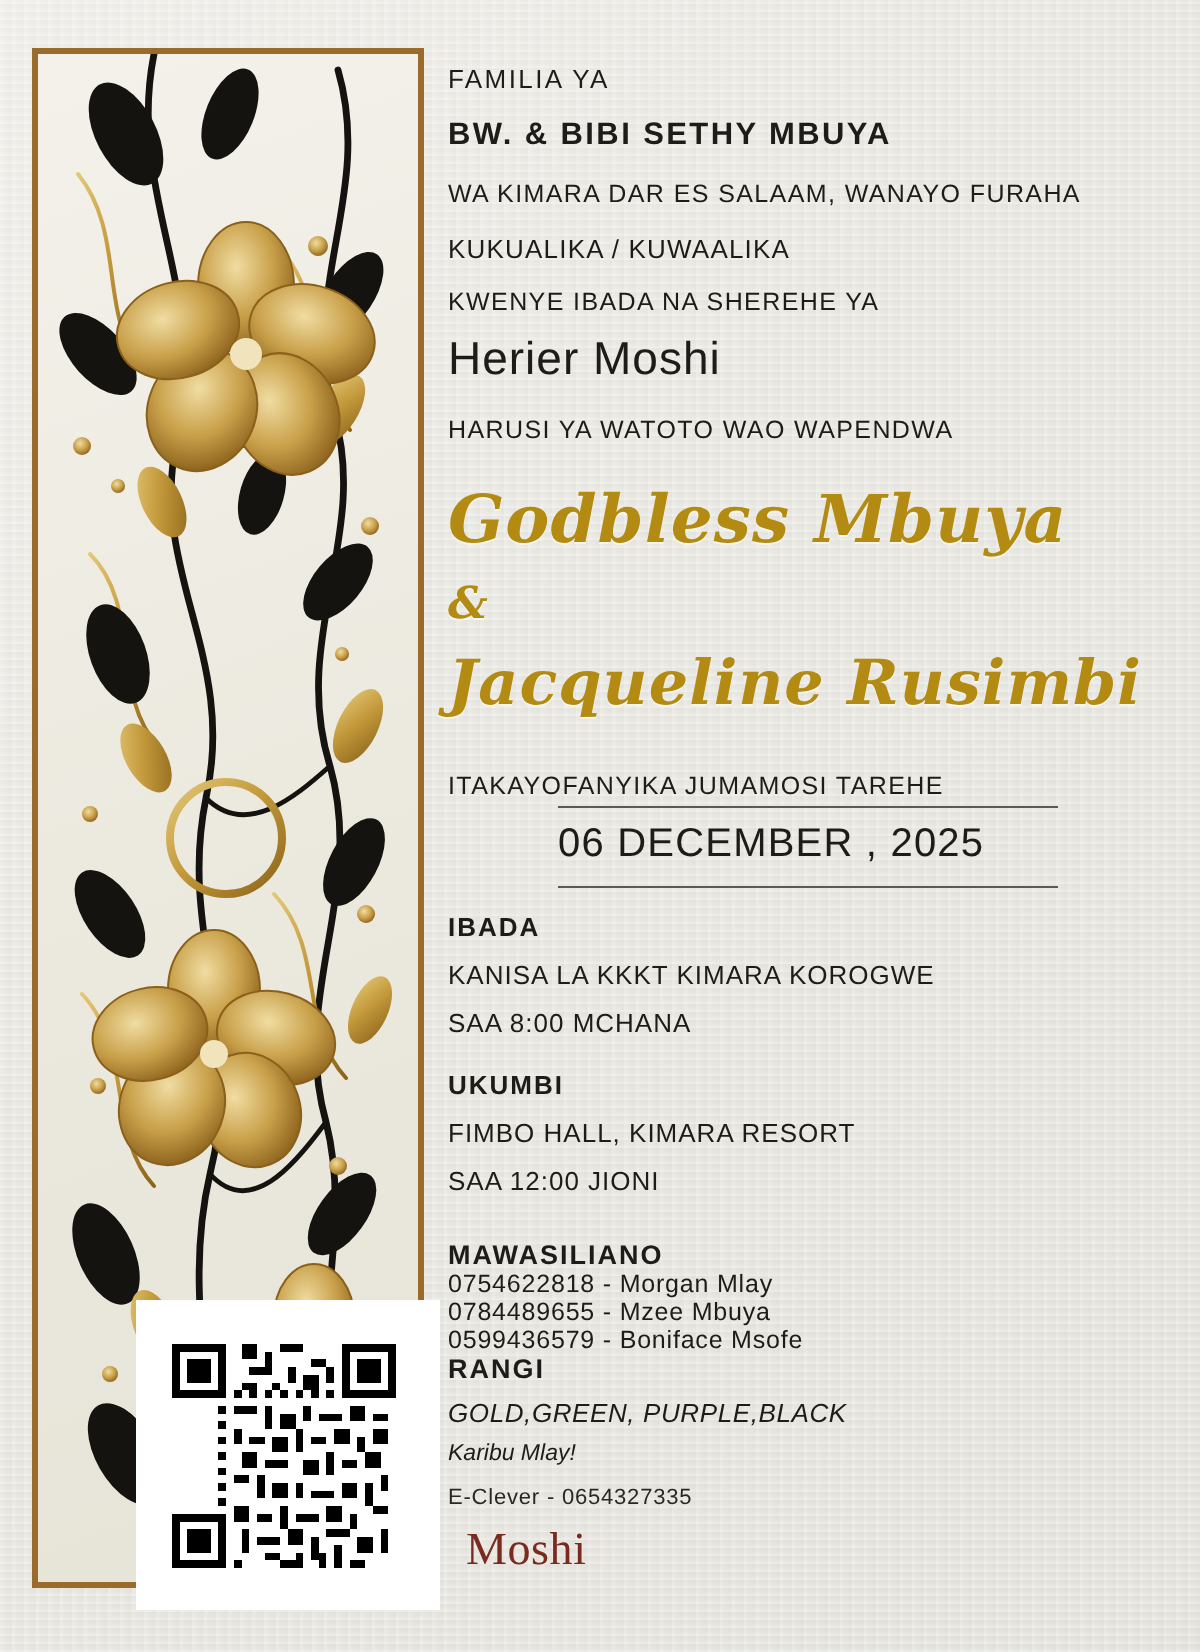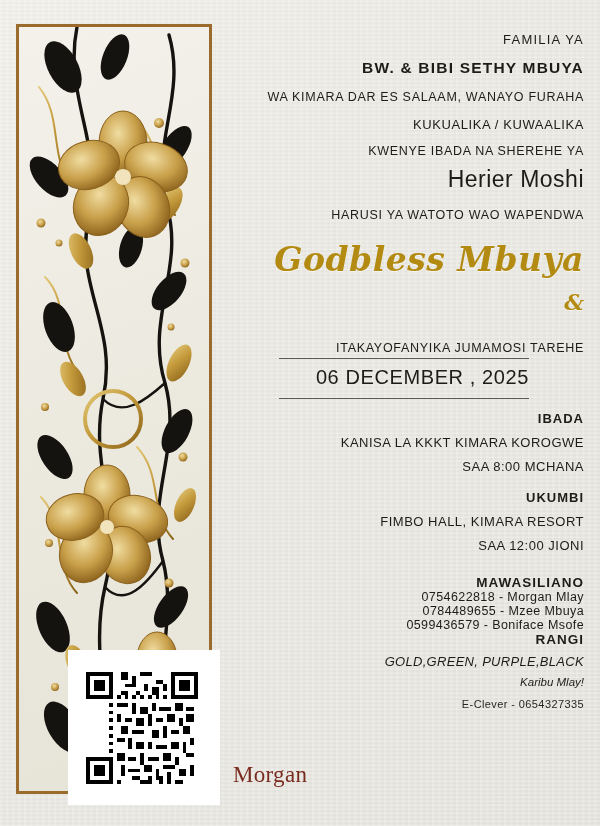--- a/index.html
+++ b/index.html
@@ -40,21 +40,21 @@
     background: linear-gradient(160deg, #f3f1ea 0%, #eceadf 50%, #e6e3d7 100%);
     overflow: hidden;
   }
 
   
   .content {
     position: absolute;
     left: 224px;
     top: 18px;
     width: 360px;
-    text-align: right;
+    text-align: left;
     color: #1e1c19;
   }
   .line {
     letter-spacing: 0.4px;
   }
   .l-familia {
     font-size: 13px;
     margin-top: 14px;
     letter-spacing: 1.2px;
   }
@@ -328,20 +328,21 @@
     <div class="line l-familia">FAMILIA YA</div>
     <div class="line l-parents">BW. &amp; BIBI  SETHY  MBUYA</div>
     <div class="line l-address">WA KIMARA DAR ES SALAAM, WANAYO FURAHA</div>
     <div class="line l-invite-word">KUKUALIKA / KUWAALIKA</div>
     <div class="line l-kwenye">KWENYE IBADA NA SHEREHE YA</div>
     <div class="line l-guest">Herier Moshi</div>
     <div class="line l-harusi">HARUSI YA WATOTO WAO WAPENDWA</div>
 
     <div class="couple groom">Godbless Mbuya</div>
     <div class="couple amp">&amp;</div>
+    <div class="couple bride">Jacqueline Rusimbi</div>
 
     <div class="line l-itakayo">ITAKAYOFANYIKA JUMAMOSI TAREHE</div>
     <div class="date-wrap">
       <div class="l-date">06 DECEMBER , 2025</div>
     </div>
 
     <div class="sec-head">IBADA</div>
     <div class="sec-line">KANISA LA KKKT KIMARA KOROGWE</div>
     <div class="sec-line">SAA 8:00 MCHANA</div>
 
@@ -455,14 +456,14 @@
         <rect x="16" y="27" width="1" height="2"></rect>
           <rect x="21" y="26" width="1" height="3"></rect>
         <rect x="8" y="28" width="1" height="1"></rect>
           <rect x="14" y="28" width="3" height="1"></rect>
         <rect x="19" y="27" width="1" height="2"></rect>
           <rect x="23" y="28" width="2" height="1"></rect>
       </g>
     </svg>
   </div>
 
-  <div class="double-badge">Morgan</div>
+  <div class="double-badge">Moshi</div>
 </div>
 
 </body></html>

